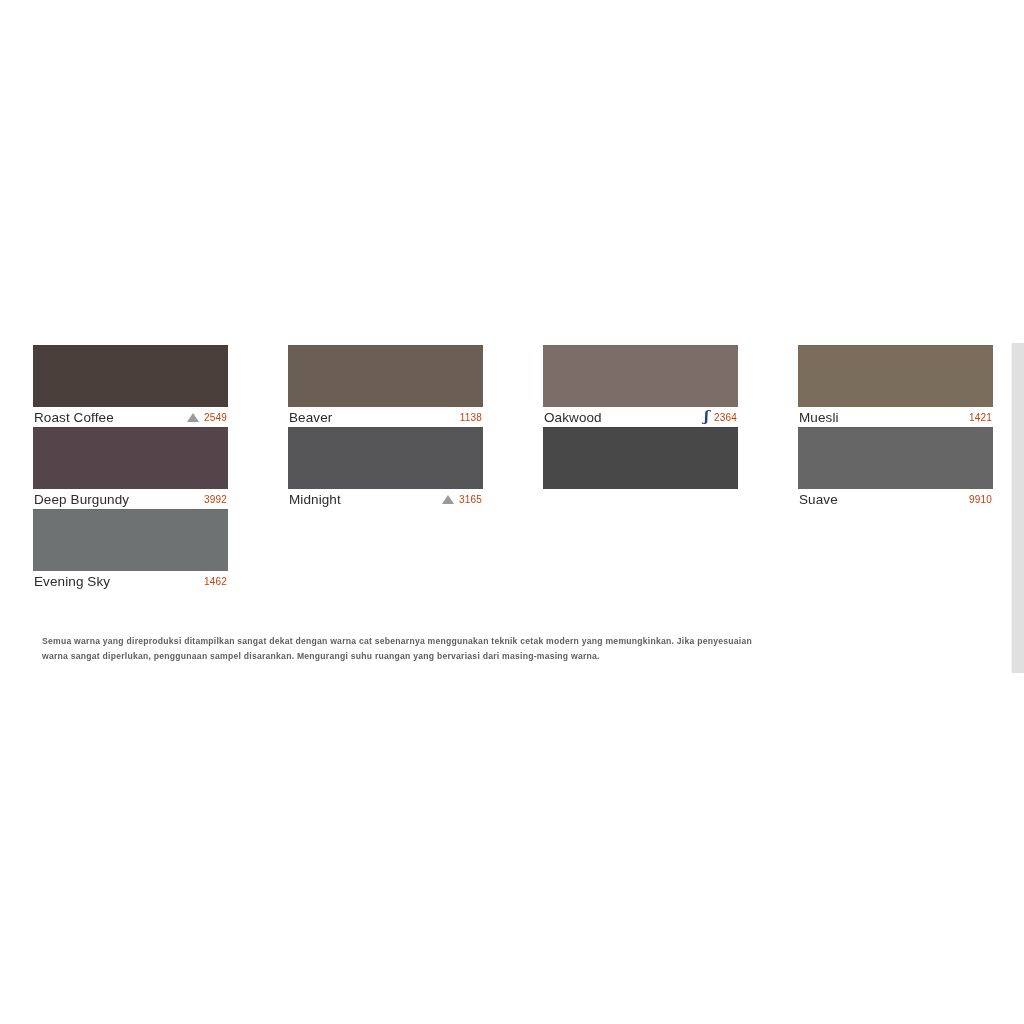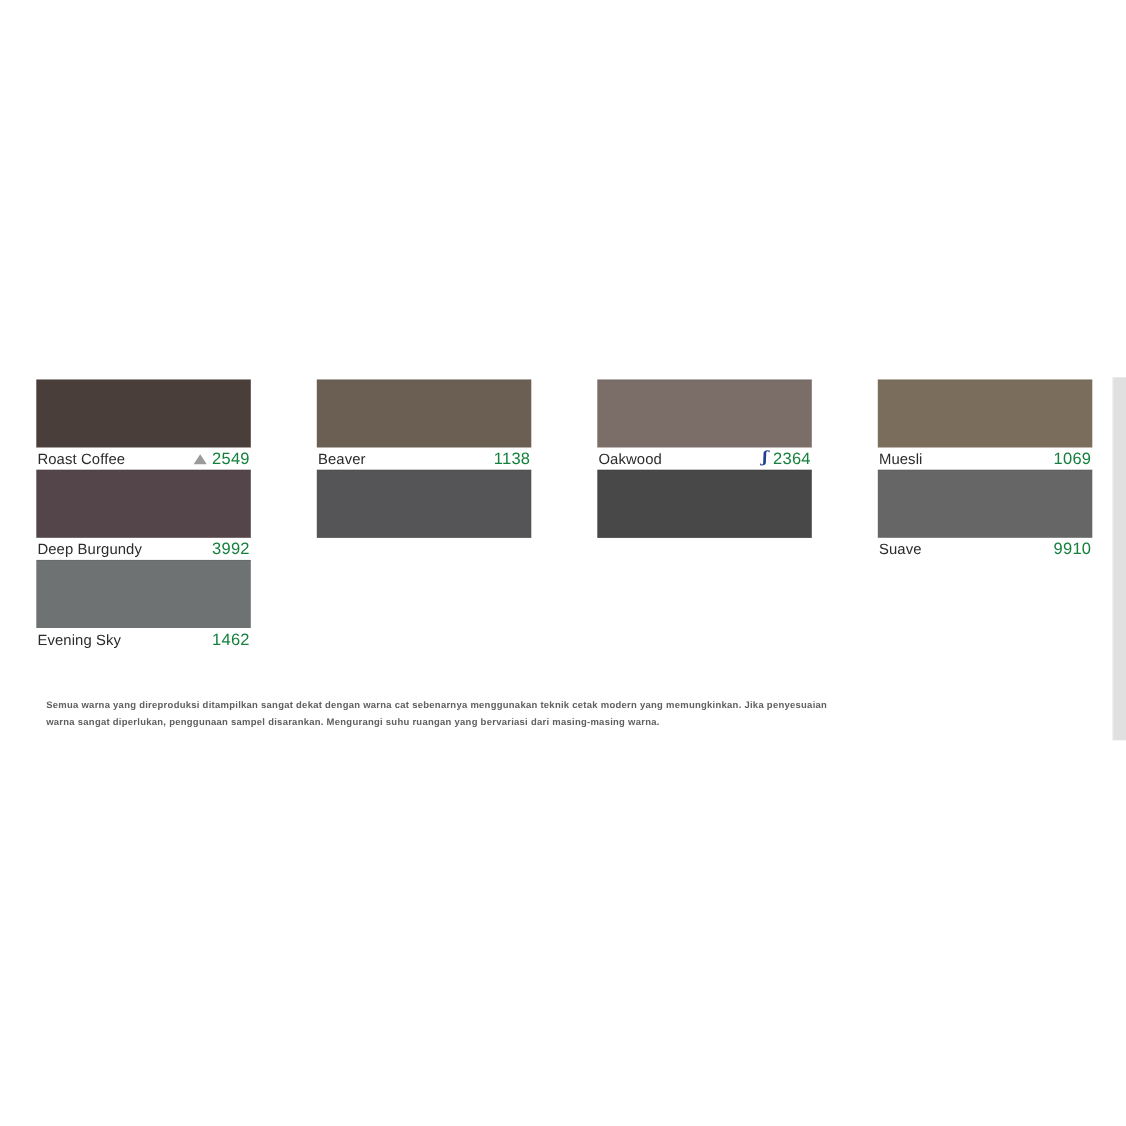--- a/index.html
+++ b/index.html
@@ -69,22 +69,22 @@
     white-space: nowrap;
   }
 
   .swatch-right {
     display: flex;
     align-items: center;
     gap: 5px;
   }
 
   .swatch-code {
-    font-size: 15px;
-    color: #15803d;
+    font-size: 10px;
+    color: #c2410c;
     letter-spacing: 0.2px;
   }
 
   .marker {
     display: inline-block;
     line-height: 1;
     font-size: 11px;
   }
 
   .marker-triangle {
@@ -151,35 +151,42 @@
             <span class="marker marker-brush">ʃ</span>
             <span class="swatch-code">2364</span>
           </span>
         </div>
       </div>
       <div class="swatch-cell">
         <div class="swatch-chip" style="background: rgb(123, 109, 91);"></div>
         <div class="swatch-meta">
           <span class="swatch-name">Muesli</span>
           <span class="swatch-right">
-            <span class="swatch-code">1069</span>
+            <span class="swatch-code">1421</span>
           </span>
         </div>
       </div>
       <div class="swatch-cell">
         <div class="swatch-chip" style="background: rgb(84, 69, 74);"></div>
         <div class="swatch-meta">
           <span class="swatch-name">Deep Burgundy</span>
           <span class="swatch-right">
             <span class="swatch-code">3992</span>
           </span>
         </div>
       </div>
       <div class="swatch-cell">
         <div class="swatch-chip" style="background: rgb(85, 84, 86);"></div>
+        <div class="swatch-meta">
+          <span class="swatch-name">Midnight</span>
+          <span class="swatch-right">
+            <span class="marker marker-triangle"></span>
+            <span class="swatch-code">3165</span>
+          </span>
+        </div>
       </div>
       <div class="swatch-cell">
         <div class="swatch-chip" style="background: rgb(72, 72, 72);"></div>
       </div>
       <div class="swatch-cell">
         <div class="swatch-chip" style="background: rgb(102, 102, 102);"></div>
         <div class="swatch-meta">
           <span class="swatch-name">Suave</span>
           <span class="swatch-right">
             <span class="swatch-code">9910</span>

